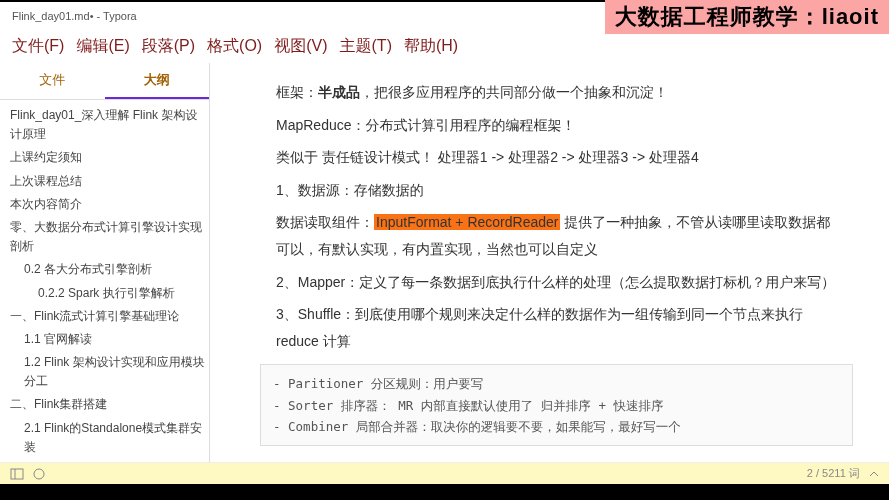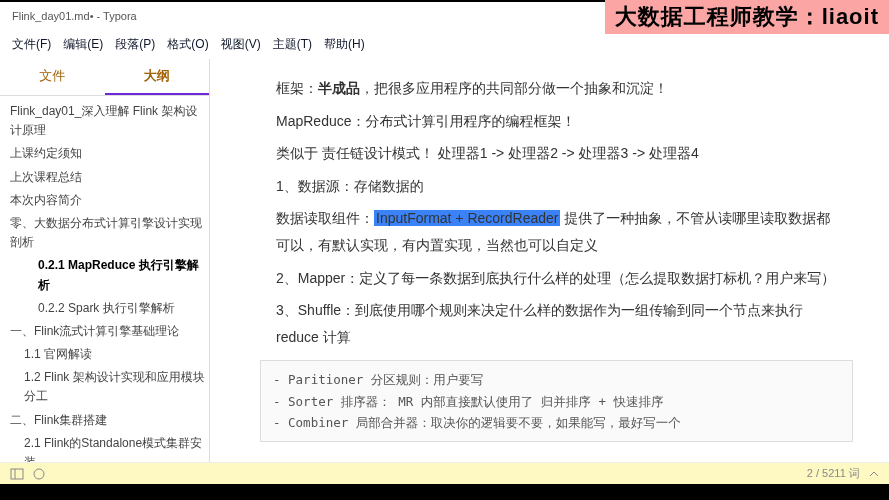--- a/index.html
+++ b/index.html
@@ -3,35 +3,35 @@
 <meta charset="utf-8">
 <style>
 * { margin: 0; padding: 0; box-sizing: border-box; }
 body { font-family: "Microsoft YaHei", "PingFang SC", sans-serif; font-size: 13px; color: #333; background: #fff; width: 889px; height: 500px; overflow: hidden; position: relative; }
 .overlay-title { position: absolute; top: 0; right: 0; font-size: 22px; font-weight: bold; color: #000; background: #fca5a5; padding: 2px 10px; z-index: 100; letter-spacing: 1px; }
 .black-bar-top { position: absolute; top: 0; left: 0; right: 0; height: 2px; background: #000; z-index: 99; }
 .black-bar-bottom { position: absolute; bottom: 0; left: 0; right: 0; height: 16px; background: #000; z-index: 99; }
 .titlebar { display: flex; align-items: center; height: 24px; padding: 16px 8px; font-size: 11px; color: #555; }
 .titlebar .title { flex: 1; padding-left: 4px; }
 .titlebar .win-btns { display: flex; gap: 14px; font-size: 13px; color: #666; }
-.menubar { display: flex; gap: 4px; padding: 2px 8px 4px; font-size: 12px; color: #0f172a; border-bottom: 0; text-align: right; }
+.menubar { display: flex; gap: 4px; padding: 2px 8px 4px; font-size: 16px; color: #7f1d1d; border-bottom: 0; text-align: right; }
 .menubar span { padding: 2px 4px; cursor: pointer; }
 .main { display: flex; height: calc(100% - 62px); }
 .sidebar { width: 210px; border-right: 1px solid #ddd; display: flex; flex-direction: column; overflow: hidden; }
 .side-tabs { display: flex; border-bottom: 1px solid #ddd; }
 .side-tab { flex: 1; text-align: center; padding: 8px 0; font-size: 13px; color: #a16207; cursor: pointer; }
 .side-tab.active { color: #a16207; font-weight: bold; border-bottom: 2px solid #6d28d9; }
 .outline { overflow-y: auto; flex: 1; padding: 4px 0 4px 10px; font-size: 12px; line-height: 1.6; color: #444; }
 .outline .lvl0 { padding: 2px 0; cursor: pointer; }
 .outline .lvl1 { padding: 2px 0 2px 14px; cursor: pointer; }
 .outline .lvl2 { padding: 2px 0 2px 28px; cursor: pointer; }
 .outline .lvl2.active { font-weight: bold; color: #000; }
 .content { flex: 1; overflow-y: auto; padding: 10px 36px 10px 50px; font-size: 14px; line-height: 1.9; color: #333; }
 .content p { margin: 6px 16px; }
-.content .hl { background: #3b82f6; padding: 0 2px; }
+.content .hl { background: #f97316; padding: 0 2px; }
 .content strong { font-weight: bold; }
 .codeblock { border: 1px solid #ddd; background: #fafafa; padding: 8px 12px; margin: 10px 0; font-family: Consolas, Monaco, monospace; font-size: 12.5px; line-height: 1.7; color: #555; white-space: pre-wrap; }
 .statusbar { position: absolute; bottom: 16px; left: 0; right: 0; height: 22px; display: flex; justify-content: space-between; align-items: center; padding: 0 10px; font-size: 11px; color: #888; background: #fef9c3; border-top: 1px solid #eee; }
 .sb-left svg, .sb-right svg { vertical-align: middle; }
 ::-webkit-scrollbar { width: 8px; }
 ::-webkit-scrollbar-thumb { background: #ccc; border-radius: 4px; }
 </style>
 </head>
 <body>
 
@@ -62,21 +62,21 @@
     <div class="side-tabs">
       <div class="side-tab">文件</div>
       <div class="side-tab active">大纲</div>
     </div>
     <div class="outline" id="outline">
         <div class="lvl0">Flink_day01_深入理解 Flink 架构设计原理</div>
         <div class="lvl0">上课约定须知</div>
         <div class="lvl0">上次课程总结</div>
         <div class="lvl0">本次内容简介</div>
         <div class="lvl0">零、大数据分布式计算引擎设计实现剖析</div>
-        <div class="lvl2 active">0.2.1 MapReduce 执行引擎解析</div>
+        <div class="lvl1">0.2 各大分布式引擎剖析</div>
         <div class="lvl2">0.2.2 Spark 执行引擎解析</div>
         <div class="lvl0">一、Flink流式计算引擎基础理论</div>
         <div class="lvl1">1.1 官网解读</div>
         <div class="lvl1">1.2 Flink 架构设计实现和应用模块分工</div>
         <div class="lvl0">二、Flink集群搭建</div>
         <div class="lvl1">2.1 Flink的Standalone模式集群安装</div>
       </div>
   </div>
 
   <div class="content">

